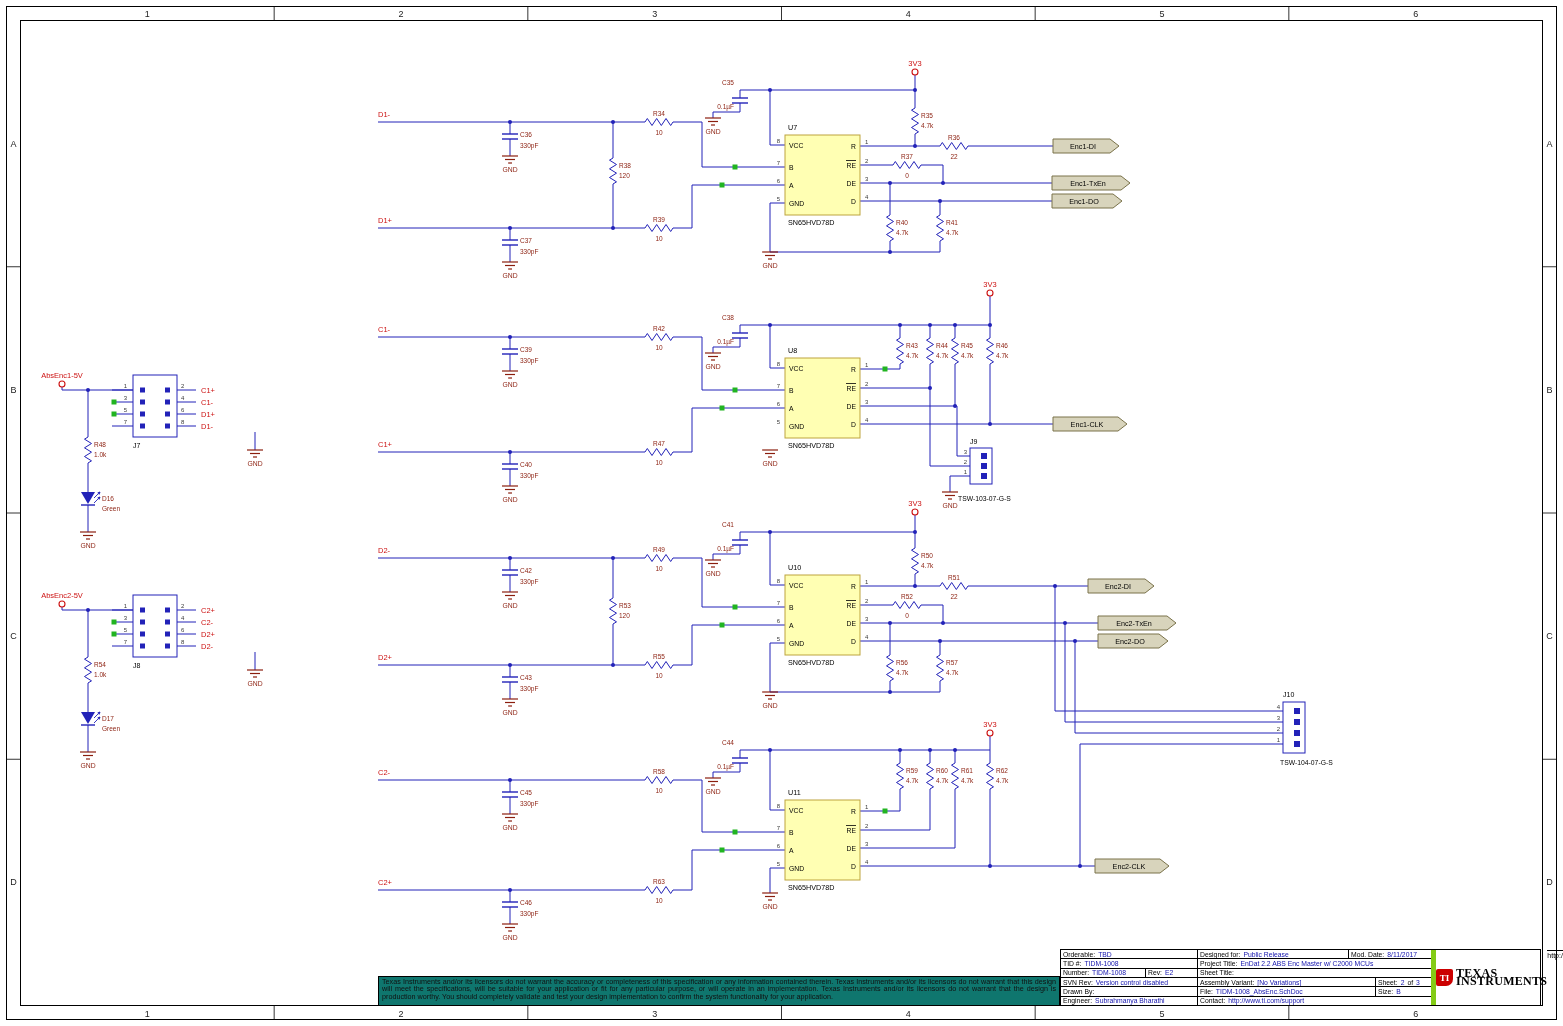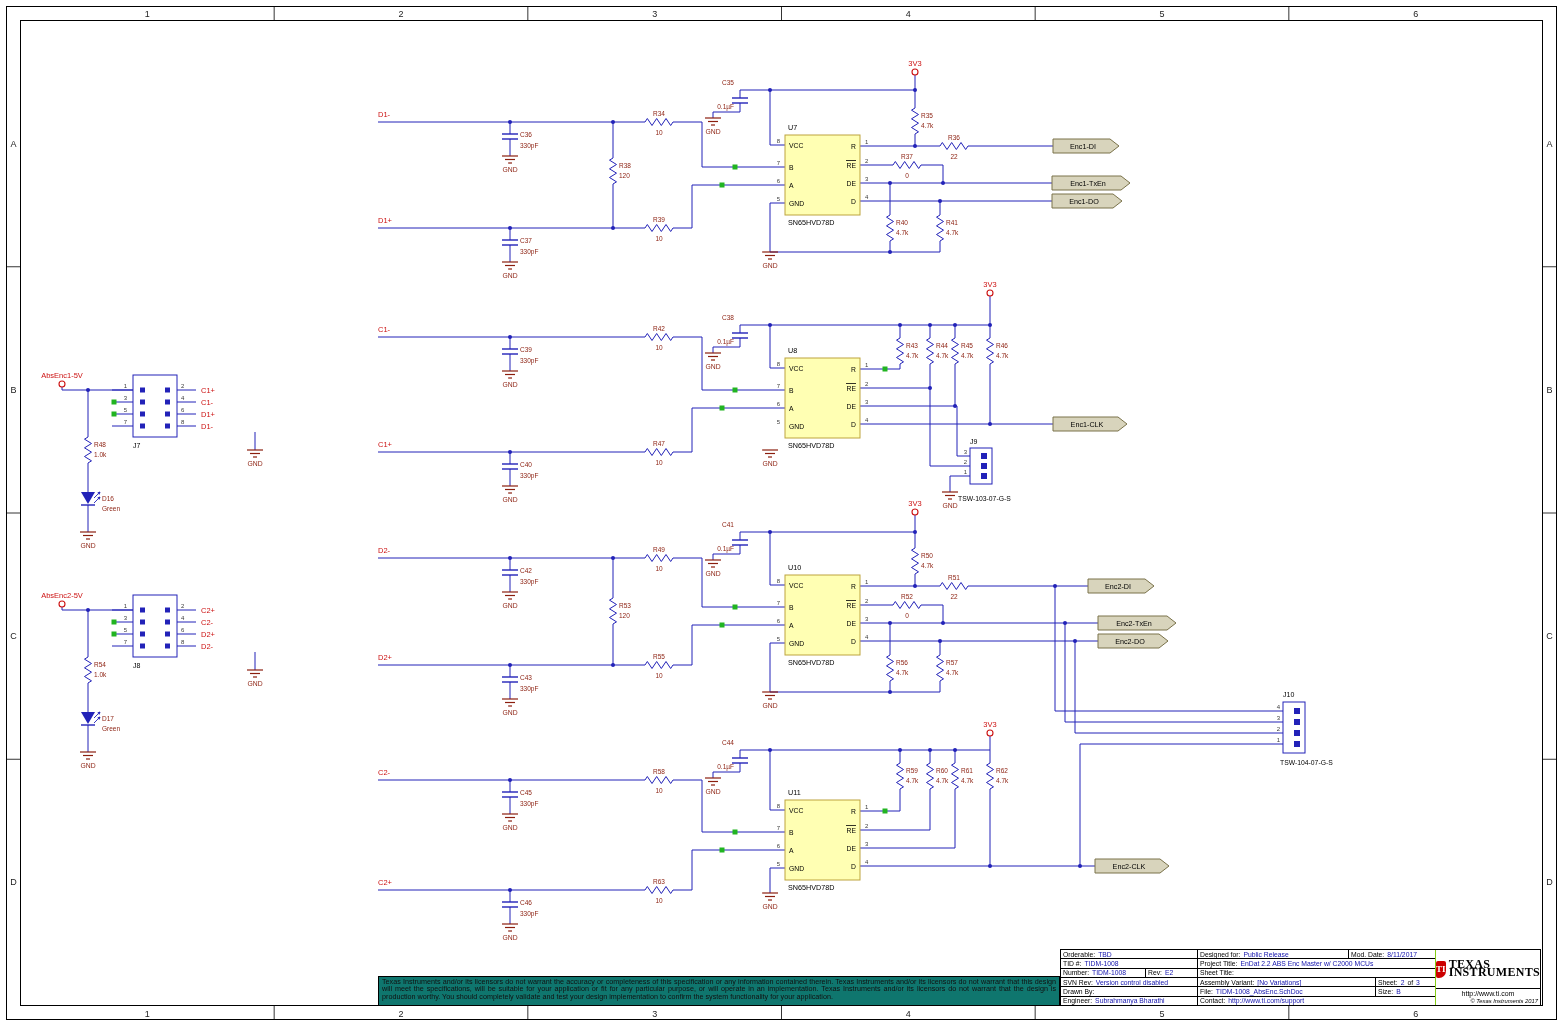--- a/index.html
+++ b/index.html
@@ -10,21 +10,21 @@
     font-size:7.2px;line-height:7.35px;color:#111;padding:1px 3px;text-align:justify;background:#0f766e}
   .tb{position:absolute;left:1060px;top:949px;width:481px;height:57px;border:1px solid #000;box-sizing:border-box;display:flex;background:#fff}
   .tb-fields{width:375px;display:flex;flex-direction:column}
   .tb-row{display:flex;border-bottom:1px solid #000;flex:1;min-height:0}
   .tb-row:last-child{border-bottom:none}
   .cell{border-right:1px solid #000;padding:0 2px;display:flex;gap:3px;align-items:center;font-size:6.8px;
     white-space:nowrap;overflow:hidden;box-sizing:border-box}
   .cell.last{flex:1;border-right:none}
   .lbl{color:#000}
   .val{color:#1313ad}
-  .tb-logo{width:104px;display:flex;flex-direction:column;border-left:1px solid #84cc16}
+  .tb-logo{width:104px;display:flex;border-left:5px solid #84cc16}
   .logo-main{flex:1;display:flex;align-items:center;justify-content:center;gap:3px}
   .ti-bug{width:17px;height:17px;background:#cc0000;border-radius:2px 2px 7px 2px;color:#fff;
     font-family:"Liberation Serif",serif;font-weight:bold;font-size:9px;display:flex;align-items:center;justify-content:center}
   .ti-name{font-family:"Liberation Serif",serif;font-weight:bold;font-size:12px;line-height:7.6px;color:#000;letter-spacing:.3px}
   .logo-url{border-top:1px solid #000;font-size:7px;text-align:center;padding:1px 0;color:#000}
   .logo-copy{font-size:5.8px;font-style:italic;text-align:right;padding:0 2px 1px 0;color:#000}
 </style>
 </head>
 <body>
 

